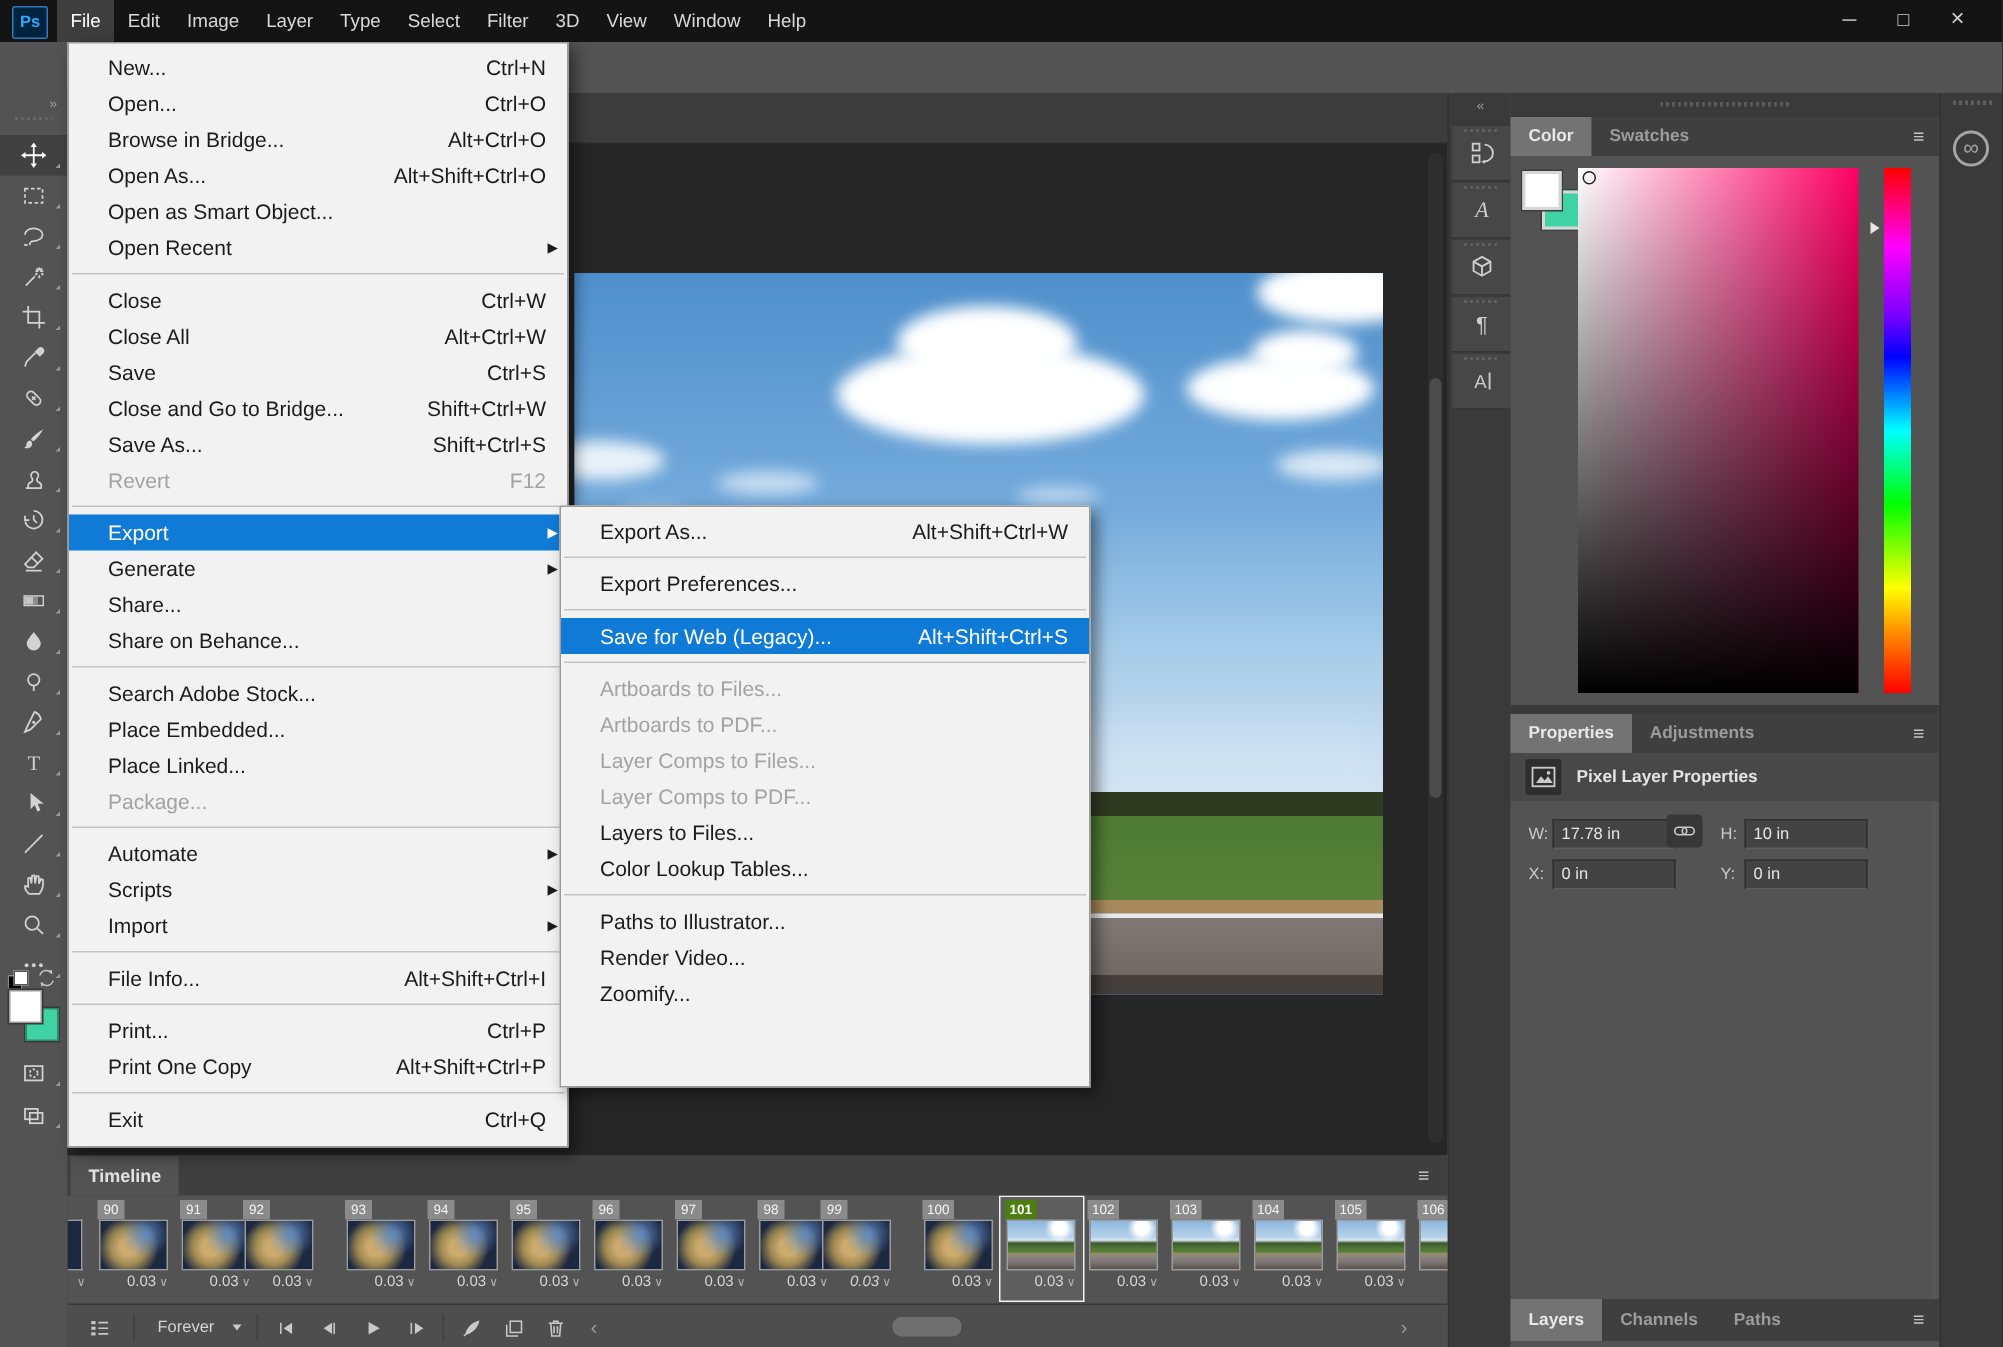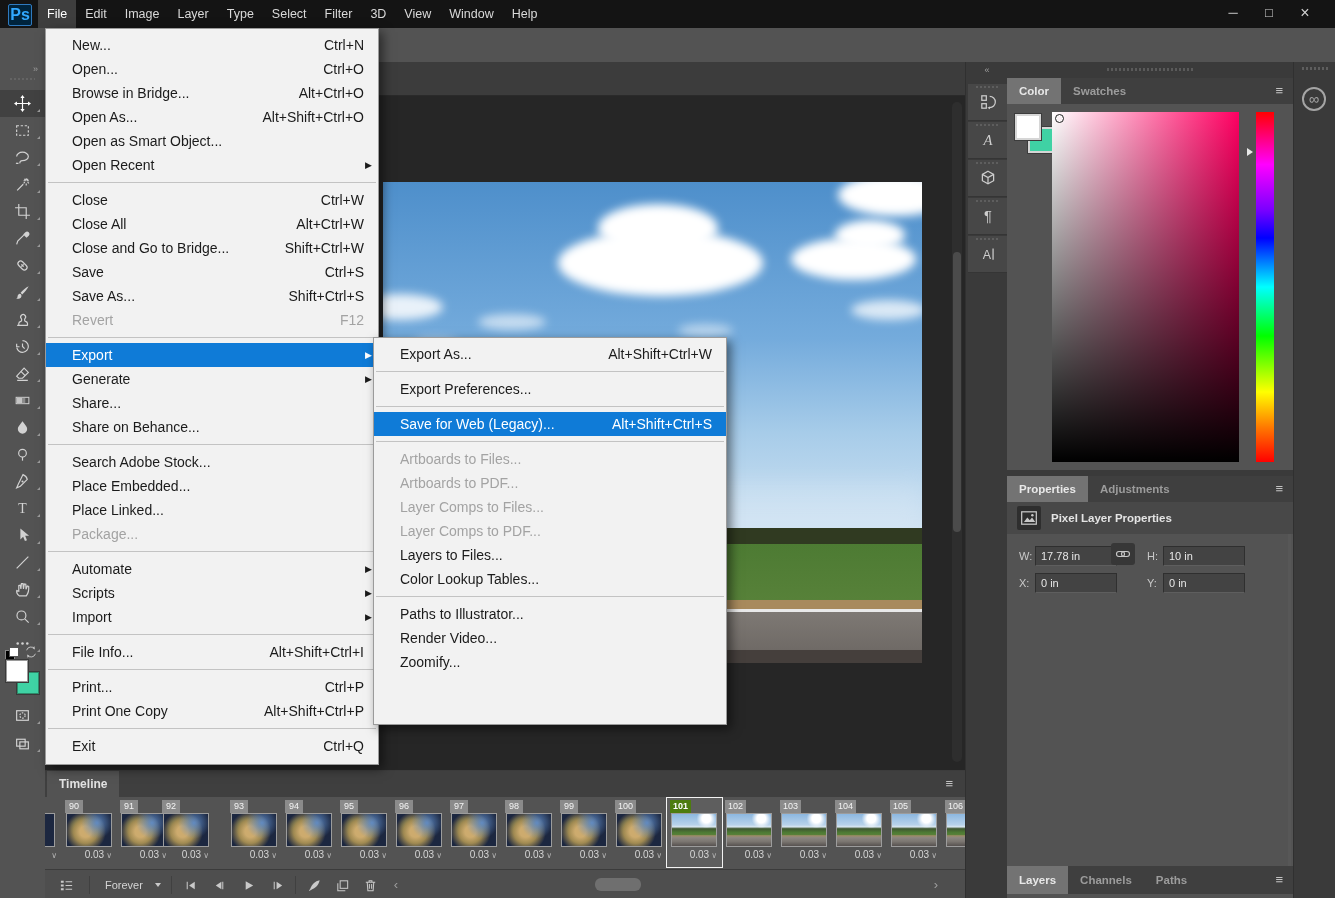--- a/index.html
+++ b/index.html
@@ -3,21 +3,21 @@
 <meta charset="utf-8">
 <style>
   html,body{margin:0;padding:0;background:#1a1a1a}
   #stage{position:relative;width:1335px;height:898px;background:#535353;overflow:hidden;
          font-family:"Liberation Sans","DejaVu Sans",sans-serif;color:#ddd}
   .abs{position:absolute}
 
   
   #titlebar{left:0;top:0;width:1335px;height:28px;background:#141414}
   .pslogo{position:absolute;left:8px;top:4px;width:22px;height:20px;background:#00243d;border:1px solid #2f7abf;
-          color:#31a8ff;font-size:16px;font-weight:bold;display:flex;align-items:center;justify-content:center;border-radius:2px}
+          color:#31a8ff;font-size:11px;font-weight:bold;display:flex;align-items:center;justify-content:center;border-radius:2px}
   .menubar{position:absolute;left:38px;top:0;height:28px;display:flex}
   .mlabel{padding:0 9px;line-height:28px;font-size:12.5px;color:#d9d9d9;white-space:nowrap}
   .mlabel.active{background:#3e3e3e;color:#fff}
   .winctl{position:absolute;right:12px;top:0;display:flex}
   .wbtn{width:36px;height:28px;line-height:26px;text-align:center;color:#cfcfcf;font-size:13px}
 
   
   #optionsbar{left:0;top:28px;width:1335px;height:34px;background:#535353;border-bottom:1px solid #3a3a3a}
   .ob-icon{position:absolute;top:40px;width:16px;height:16px;color:#c2c2c2}
   .ob-icon svg,.tool svg,.dslot svg,.tbtn svg,.ccicon svg,.pl-icon svg,.linkbtn svg,.tr-icon svg{width:100%;height:100%;display:block}
@@ -657,21 +657,21 @@
         <div class="frame" style="left: 402px;">
           <div class="fnum">97</div>
           <div class="fthumb earth"></div>
           <div class="fdur">0.03<span class="fchev">∨</span></div>
         </div>
         <div class="frame" style="left: 457px;">
           <div class="fnum">98</div>
           <div class="fthumb earth"></div>
           <div class="fdur">0.03<span class="fchev">∨</span></div>
         </div>
-        <div class="frame" style="left: 512px;">
+        <div class="frame" style="left: 499px; font-style: italic;">
           <div class="fnum">99</div>
           <div class="fthumb earth"></div>
           <div class="fdur">0.03<span class="fchev">∨</span></div>
         </div>
         <div class="frame" style="left: 567px;">
           <div class="fnum">100</div>
           <div class="fthumb earth"></div>
           <div class="fdur">0.03<span class="fchev">∨</span></div>
         </div>
         <div class="frame sel" style="left: 622px;">
@@ -794,26 +794,26 @@
       <div class="msep"></div>
       <div class="mi">
         <span>Close</span>
         <span class="msc">Ctrl+W</span>
       </div>
       <div class="mi">
         <span>Close All</span>
         <span class="msc">Alt+Ctrl+W</span>
       </div>
       <div class="mi">
+        <span>Save</span>
+        <span class="msc">Ctrl+S</span>
+      </div>
+      <div class="mi">
         <span>Close and Go to Bridge...</span>
         <span class="msc">Shift+Ctrl+W</span>
-      </div>
-      <div class="mi">
-        <span>Save</span>
-        <span class="msc">Ctrl+S</span>
       </div>
       <div class="mi">
         <span>Save As...</span>
         <span class="msc">Shift+Ctrl+S</span>
       </div>
       <div class="mi dis">
         <span>Revert</span>
         <span class="msc">F12</span>
       </div>
       <div class="msep"></div>

